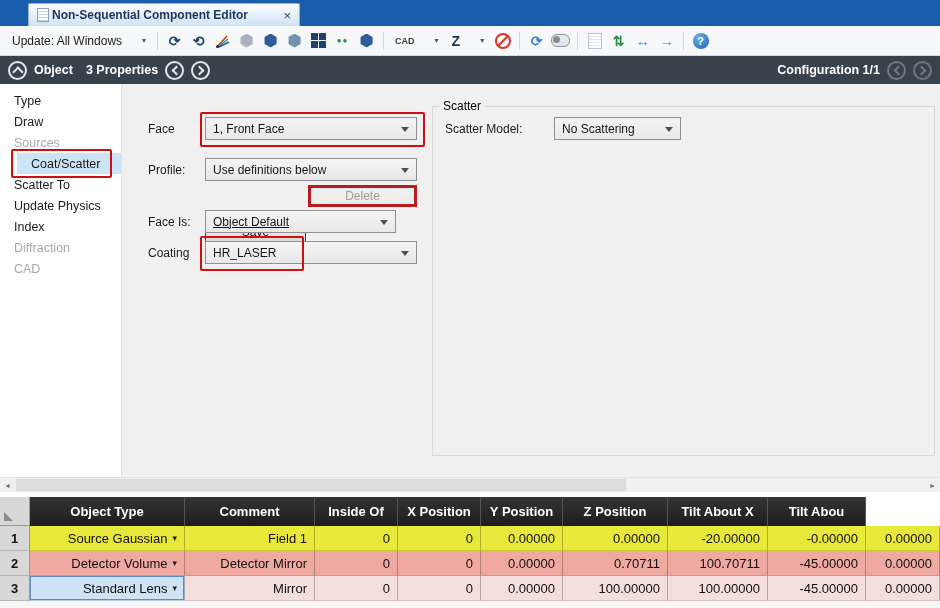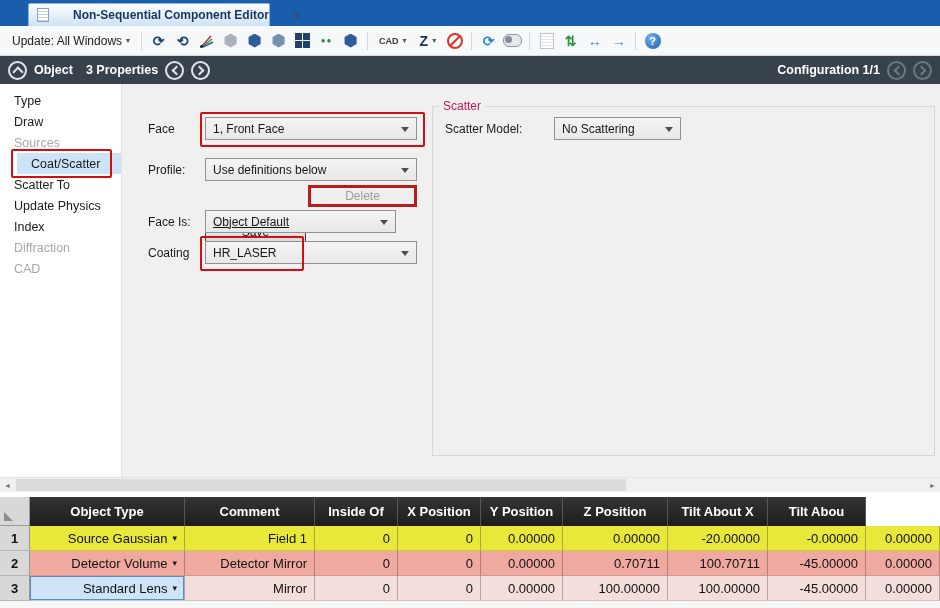--- a/index.html
+++ b/index.html
@@ -1,30 +1,30 @@
 <!DOCTYPE html>
 <html><head>
 <meta charset="utf-8">
 <style>
   html,body{margin:0;padding:0;}
   .screen{position:relative;width:940px;height:608px;background:#ffffff;font-family:"Liberation Sans",sans-serif;overflow:hidden;}
 
   
   .tabstrip{position:absolute;left:0;top:0;width:940px;height:26px;background:#1a5dad;}
-  .tab{position:absolute;left:28px;top:3px;height:23px;width:242px;background:linear-gradient(#fbfdff,#cfe2f6);
-       border:1px solid #8fb2d8;border-bottom:none;border-radius:2px 2px 0 0;display:flex;align-items:center;gap:24px;
+  .tab{position:absolute;left:28px;top:3px;height:23px;width:272px;background:linear-gradient(#fbfdff,#cfe2f6);
+       border:1px solid #8fb2d8;border-bottom:none;border-radius:2px 2px 0 0;display:flex;align-items:center;gap:3px;
        padding:0 8px;box-sizing:border-box;}
   .docico{width:10px;height:12px;border:1px solid #8aa3c0;background:repeating-linear-gradient(#ffffff 0 2px,#c3d3e6 2px 3px);flex:none;}
   .tab-title{font-size:12px;color:#17365d;font-weight:bold;white-space:nowrap;}
   .tab-close{margin-left:auto;font-size:13px;color:#444;line-height:1;}
 
   
   .toolbar{position:absolute;left:0;top:26px;width:940px;height:30px;background:#f7f8f9;border-bottom:1px solid #d9d9d9;
            display:flex;align-items:center;padding:0 8px;gap:5px;box-sizing:border-box;}
-  .tmenu{display:flex;align-items:center;gap:4px;font-size:12px;color:#222;padding:2px 4px;white-space:nowrap;}
+  .tmenu{display:flex;align-items:center;gap:20px;font-size:12px;color:#222;padding:2px 4px;white-space:nowrap;}
   .caret{font-size:8px;color:#555;}
   .cadm .mlabel{font-size:9px;font-weight:bold;color:#3a3a3a;}
   .zm .mlabel{font-size:14px;font-weight:bold;color:#1c2f55;}
   .sep{width:1px;height:18px;background:#d7d7d7;margin:0 2px;flex:none;}
   .tico{width:19px;height:19px;display:flex;align-items:center;justify-content:center;flex:none;}
   .glyph{font-size:14px;line-height:1;}
   .navy{color:#1c4470;font-weight:bold;}
   .green{color:#2f8f46;}
   .blue{color:#2f86d6;}
   .b{font-weight:bold;}
@@ -67,21 +67,21 @@
   .main{position:absolute;left:122px;top:0;width:818px;height:393px;background:#f0f0f0;}
   .flabel{position:absolute;height:23px;display:flex;align-items:center;font-size:12px;color:#1a1a1a;white-space:nowrap;}
   .combo{position:absolute;height:23px;background:linear-gradient(#f4f4f4,#e8e8e8);border:1px solid #919191;
          box-sizing:border-box;display:flex;align-items:center;padding:0 20px 0 7px;font-size:12px;color:#161616;white-space:nowrap;}
   .cbar{position:absolute;right:7px;top:9px;width:0;height:0;border-left:4px solid transparent;border-right:4px solid transparent;
         border-top:5px solid #4f4f4f;}
   .btn{position:absolute;height:22px;display:flex;align-items:center;justify-content:center;font-size:12px;box-sizing:border-box;}
   .btn.save{background:linear-gradient(#f2f2f2,#d9d9d9);border:1px solid #3c3c3c;color:#111;}
   .btn.delete{background:#eeeeee;border:3px solid #b91c1c;color:#9d9d9d;}
   .groupbox{position:absolute;border:1px solid #d8d8d8;}
-  .grouplabel{position:absolute;font-size:12px;color:#be185d;background:#f0f0f0;padding:0 4px;}
+  .grouplabel{position:absolute;font-size:12px;color:#000000;background:#f0f0f0;padding:0 4px;}
 
   #lbl-face{left:26px;top:33px;}       #cb-face{left:83px;top:33px;width:212px;}
   #lbl-profile{left:26px;top:74px;}    #cb-profile{left:83px;top:74px;width:212px;}
   #btn-save{left:83px;top:89px;width:101px;margin-top:48px;} #btn-delete{left:186px;top:101px;width:109px;}
   #lbl-faceis{left:26px;top:126px;}    #cb-faceis{left:83px;top:126px;width:191px;text-decoration:underline;}
   #lbl-coating{left:26px;top:157px;}   #cb-coating{left:83px;top:157px;width:212px;}
   #gb-scatter{left:310px;top:22px;width:501px;height:348px;}
   #gb-scatter-label{left:317px;top:15px;}
   #lbl-scattermodel{left:323px;top:33px;} #cb-scattermodel{left:432px;top:33px;width:127px;}
 

